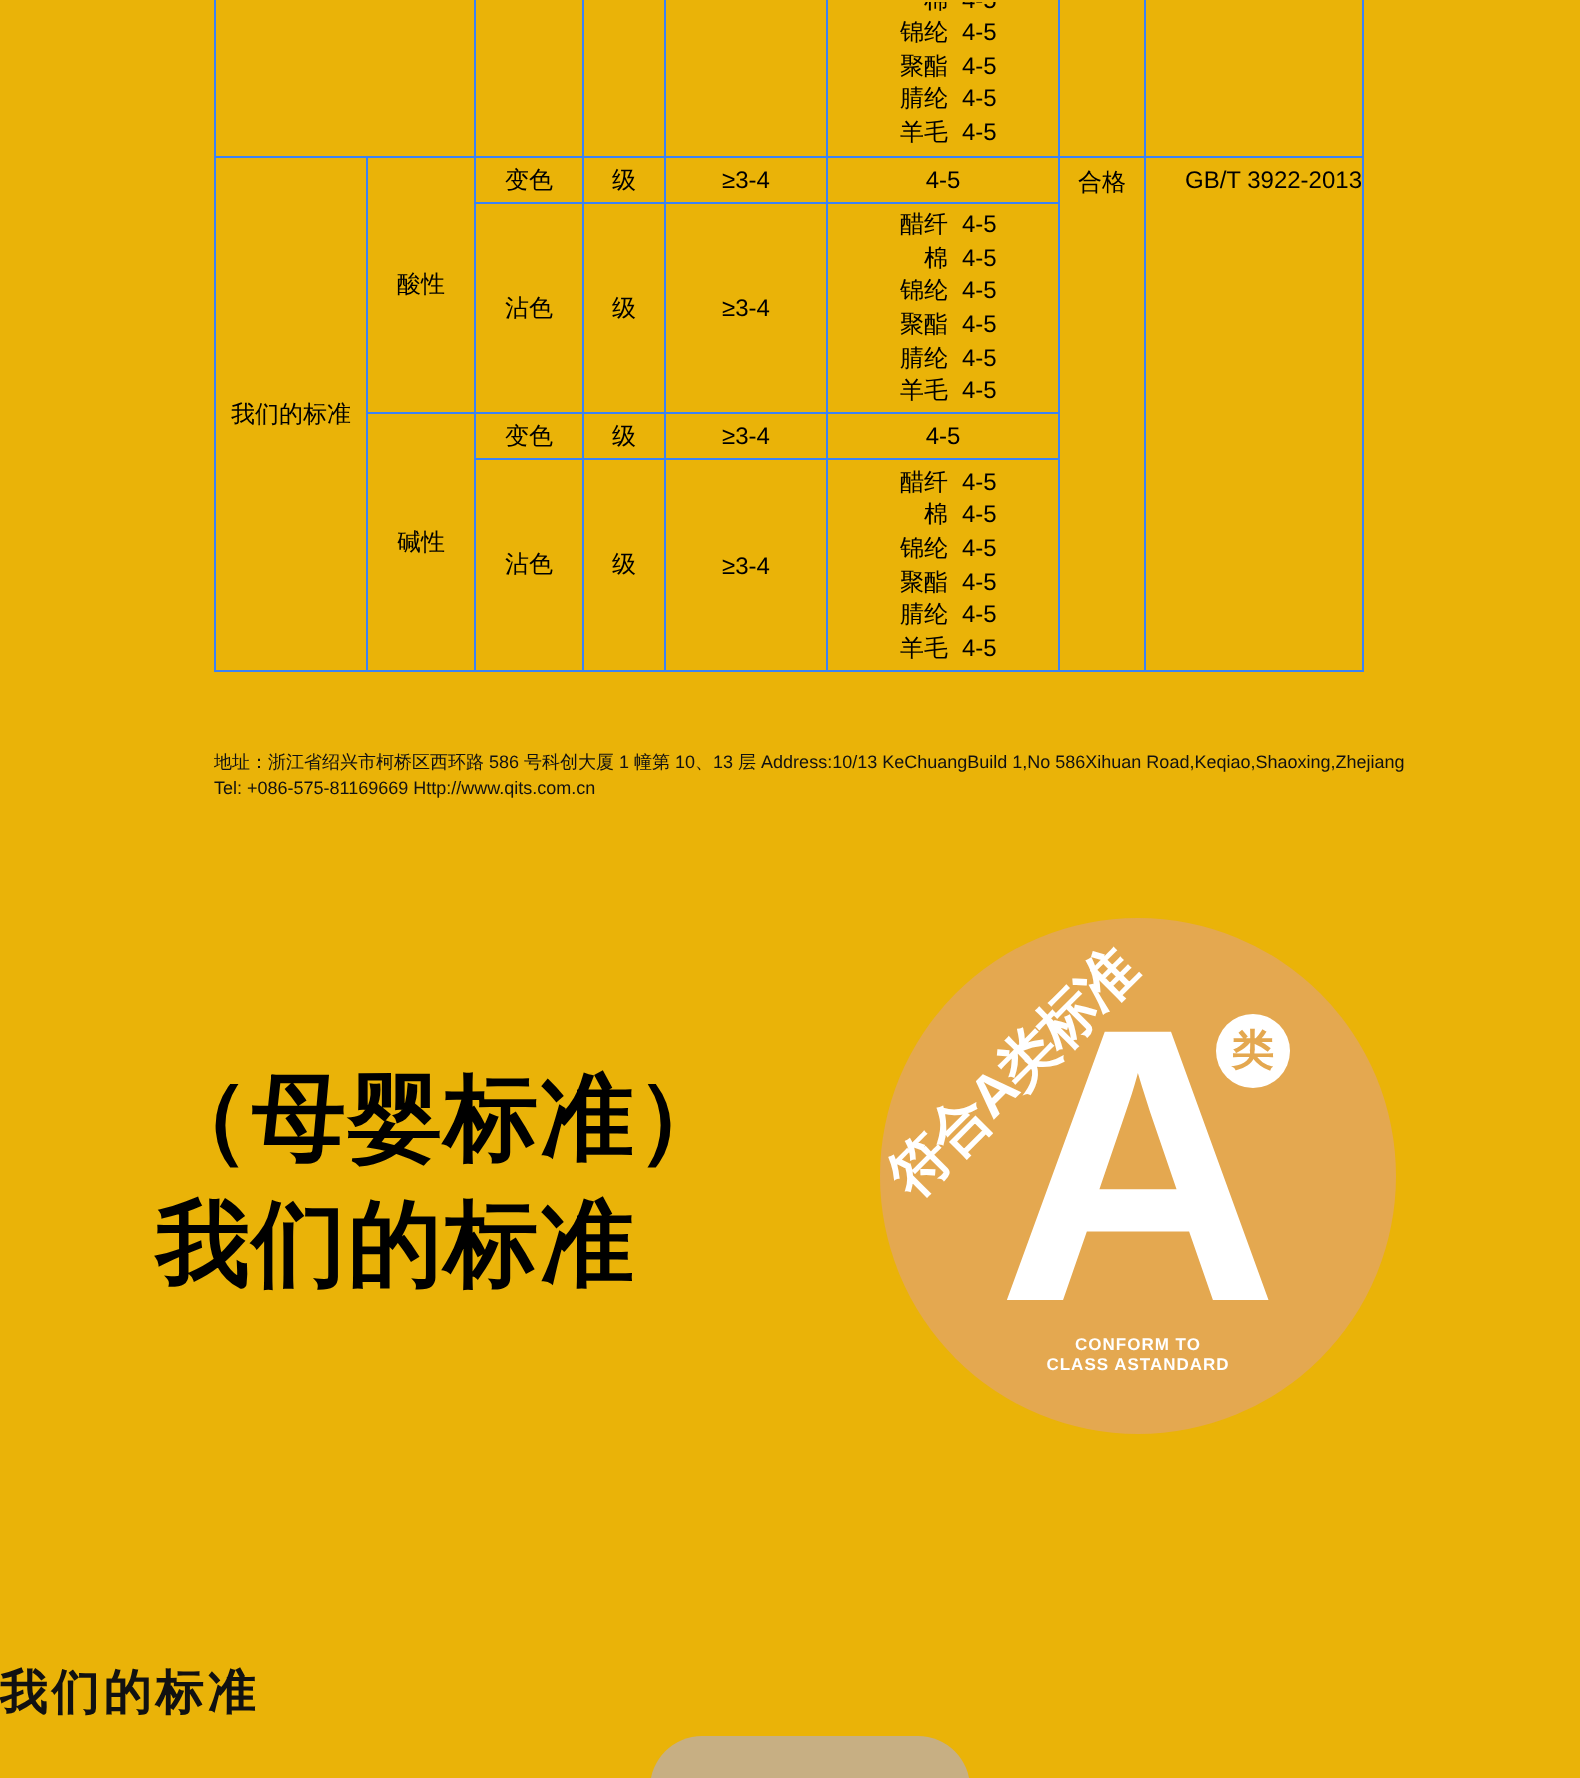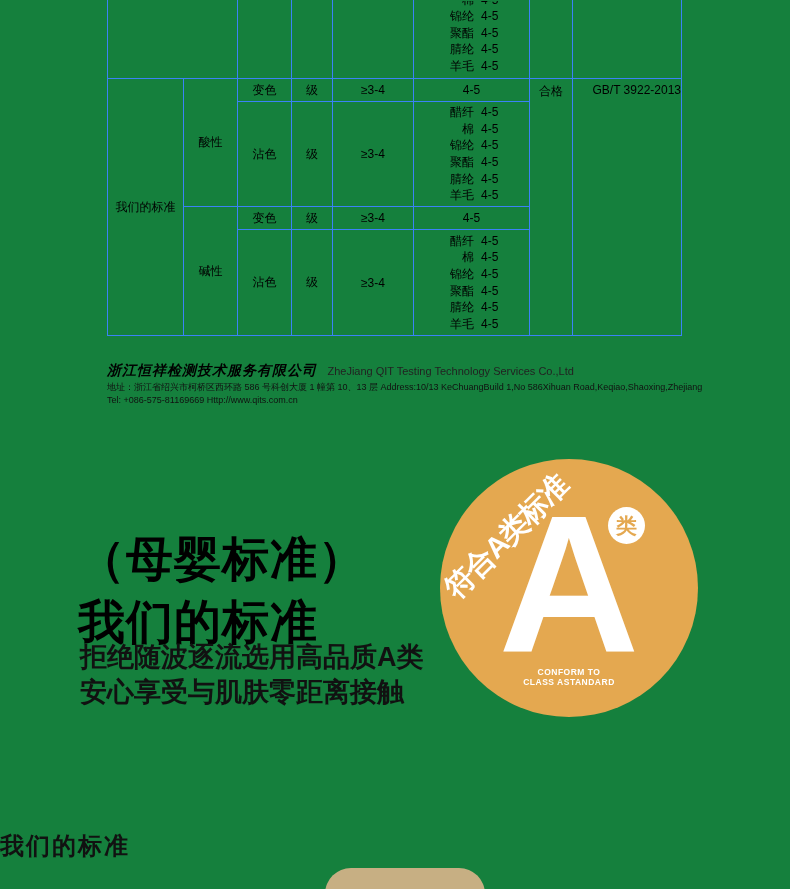--- a/index.html
+++ b/index.html
@@ -1,38 +1,38 @@
 <!DOCTYPE html>
 <html><head>
 <meta charset="utf-8">
 <style>
   html,body{margin:0;padding:0;background:#fff;}
   body{font-family:"Liberation Sans",sans-serif;}
-  .page{position:relative;width:790px;height:889px;background:#15803d;overflow:hidden;color:#000;}
+  .page{position:relative;width:790px;height:889px;background:#eab308;overflow:hidden;color:#000;}
 
   
   .report-table{position:absolute;left:107px;top:0;border-collapse:collapse;table-layout:fixed;
     font-size:12px;color:#000;}
   .report-table td{border:1px solid #3b82f6;padding:0;text-align:center;vertical-align:middle;}
   .report-table tr.r1 td{border-top:none;}
   .h1{height:78px;} .h2{height:22px;} .h3{height:104px;} .h4{height:22px;} .h5{height:105px;}
   .fiber-line{display:flex;justify-content:center;line-height:16.6px;height:16.6px;}
   .fname{width:46px;text-align:right;}
   .fval{width:34px;text-align:left;margin-left:7px;}
   .clip-stack{height:77px;overflow:hidden;}
   .clip-stack .inner{margin-top:-9px;}
   td.topalign{vertical-align:top;padding-top:4px;}
   td.method-cell{text-align:right;padding-left:5px;}
 
   
   .company{position:absolute;left:107px;top:361px;width:580px;}
   .company-row1{white-space:nowrap;height:18px;}
   .cn-name{font-family:"DejaVu Serif",serif;font-style:italic;font-weight:bold;font-size:14px;letter-spacing:1px;}
   .en-name{font-size:11px;margin-left:6px;color:#222;}
-  .company-small{font-size:9px;line-height:11.5px;margin-top:3px;white-space:nowrap;color:#111;}
+  .company-small{font-size:9px;line-height:11.5px;margin-top:15px;white-space:nowrap;color:#111;}
   .company-small.second{margin-top:1px;}
 
   
   .promo-title{position:absolute;left:78px;top:492px;font-size:47px;font-weight:900;
     line-height:63px;letter-spacing:1px;color:#000;margin-top:35px;}
   .promo-body{position:absolute;left:80px;top:640px;font-size:27px;font-weight:600;
     line-height:35px;color:#111;}
 
   
   .badge{position:absolute;left:440px;top:459px;width:258px;height:258px;border-radius:50%;
@@ -183,35 +183,27 @@
             <span class="fname">羊毛</span>
             <span class="fval">4-5</span>
           </div>
             </div>
       </td>
     </tr>
   </tbody>
     </table>
 
   <div class="company">
-    <div class="company-row1">
-      <span class="cn-name">浙江恒祥检测技术服务有限公司</span>
-      <span class="en-name">ZheJiang QIT Testing Technology Services Co.,Ltd</span>
-    </div>
     <div class="company-small">地址：浙江省绍兴市柯桥区西环路 586 号科创大厦 1 幢第 10、13 层  Address:10/13 KeChuangBuild 1,No 586Xihuan Road,Keqiao,Shaoxing,Zhejiang</div>
     <div class="company-small second">Tel:   +086-575-81169669    Http://www.qits.com.cn</div>
   </div>
 
   <div class="promo-title">
     <div>（母婴标准）</div>
     <div>我们的标准</div>
-  </div>
-  <div class="promo-body">
-    <div>拒绝随波逐流选用高品质A类</div>
-    <div>安心享受与肌肤零距离接触</div>
   </div>
 
   <div class="badge">
     <div class="badge-slogan">符合A类标准</div>
     <div class="badge-letter">A</div>
     <div class="badge-subcircle">
       <span>类</span>
     </div>
     <div class="badge-caption">
       <div>CONFORM TO</div>

